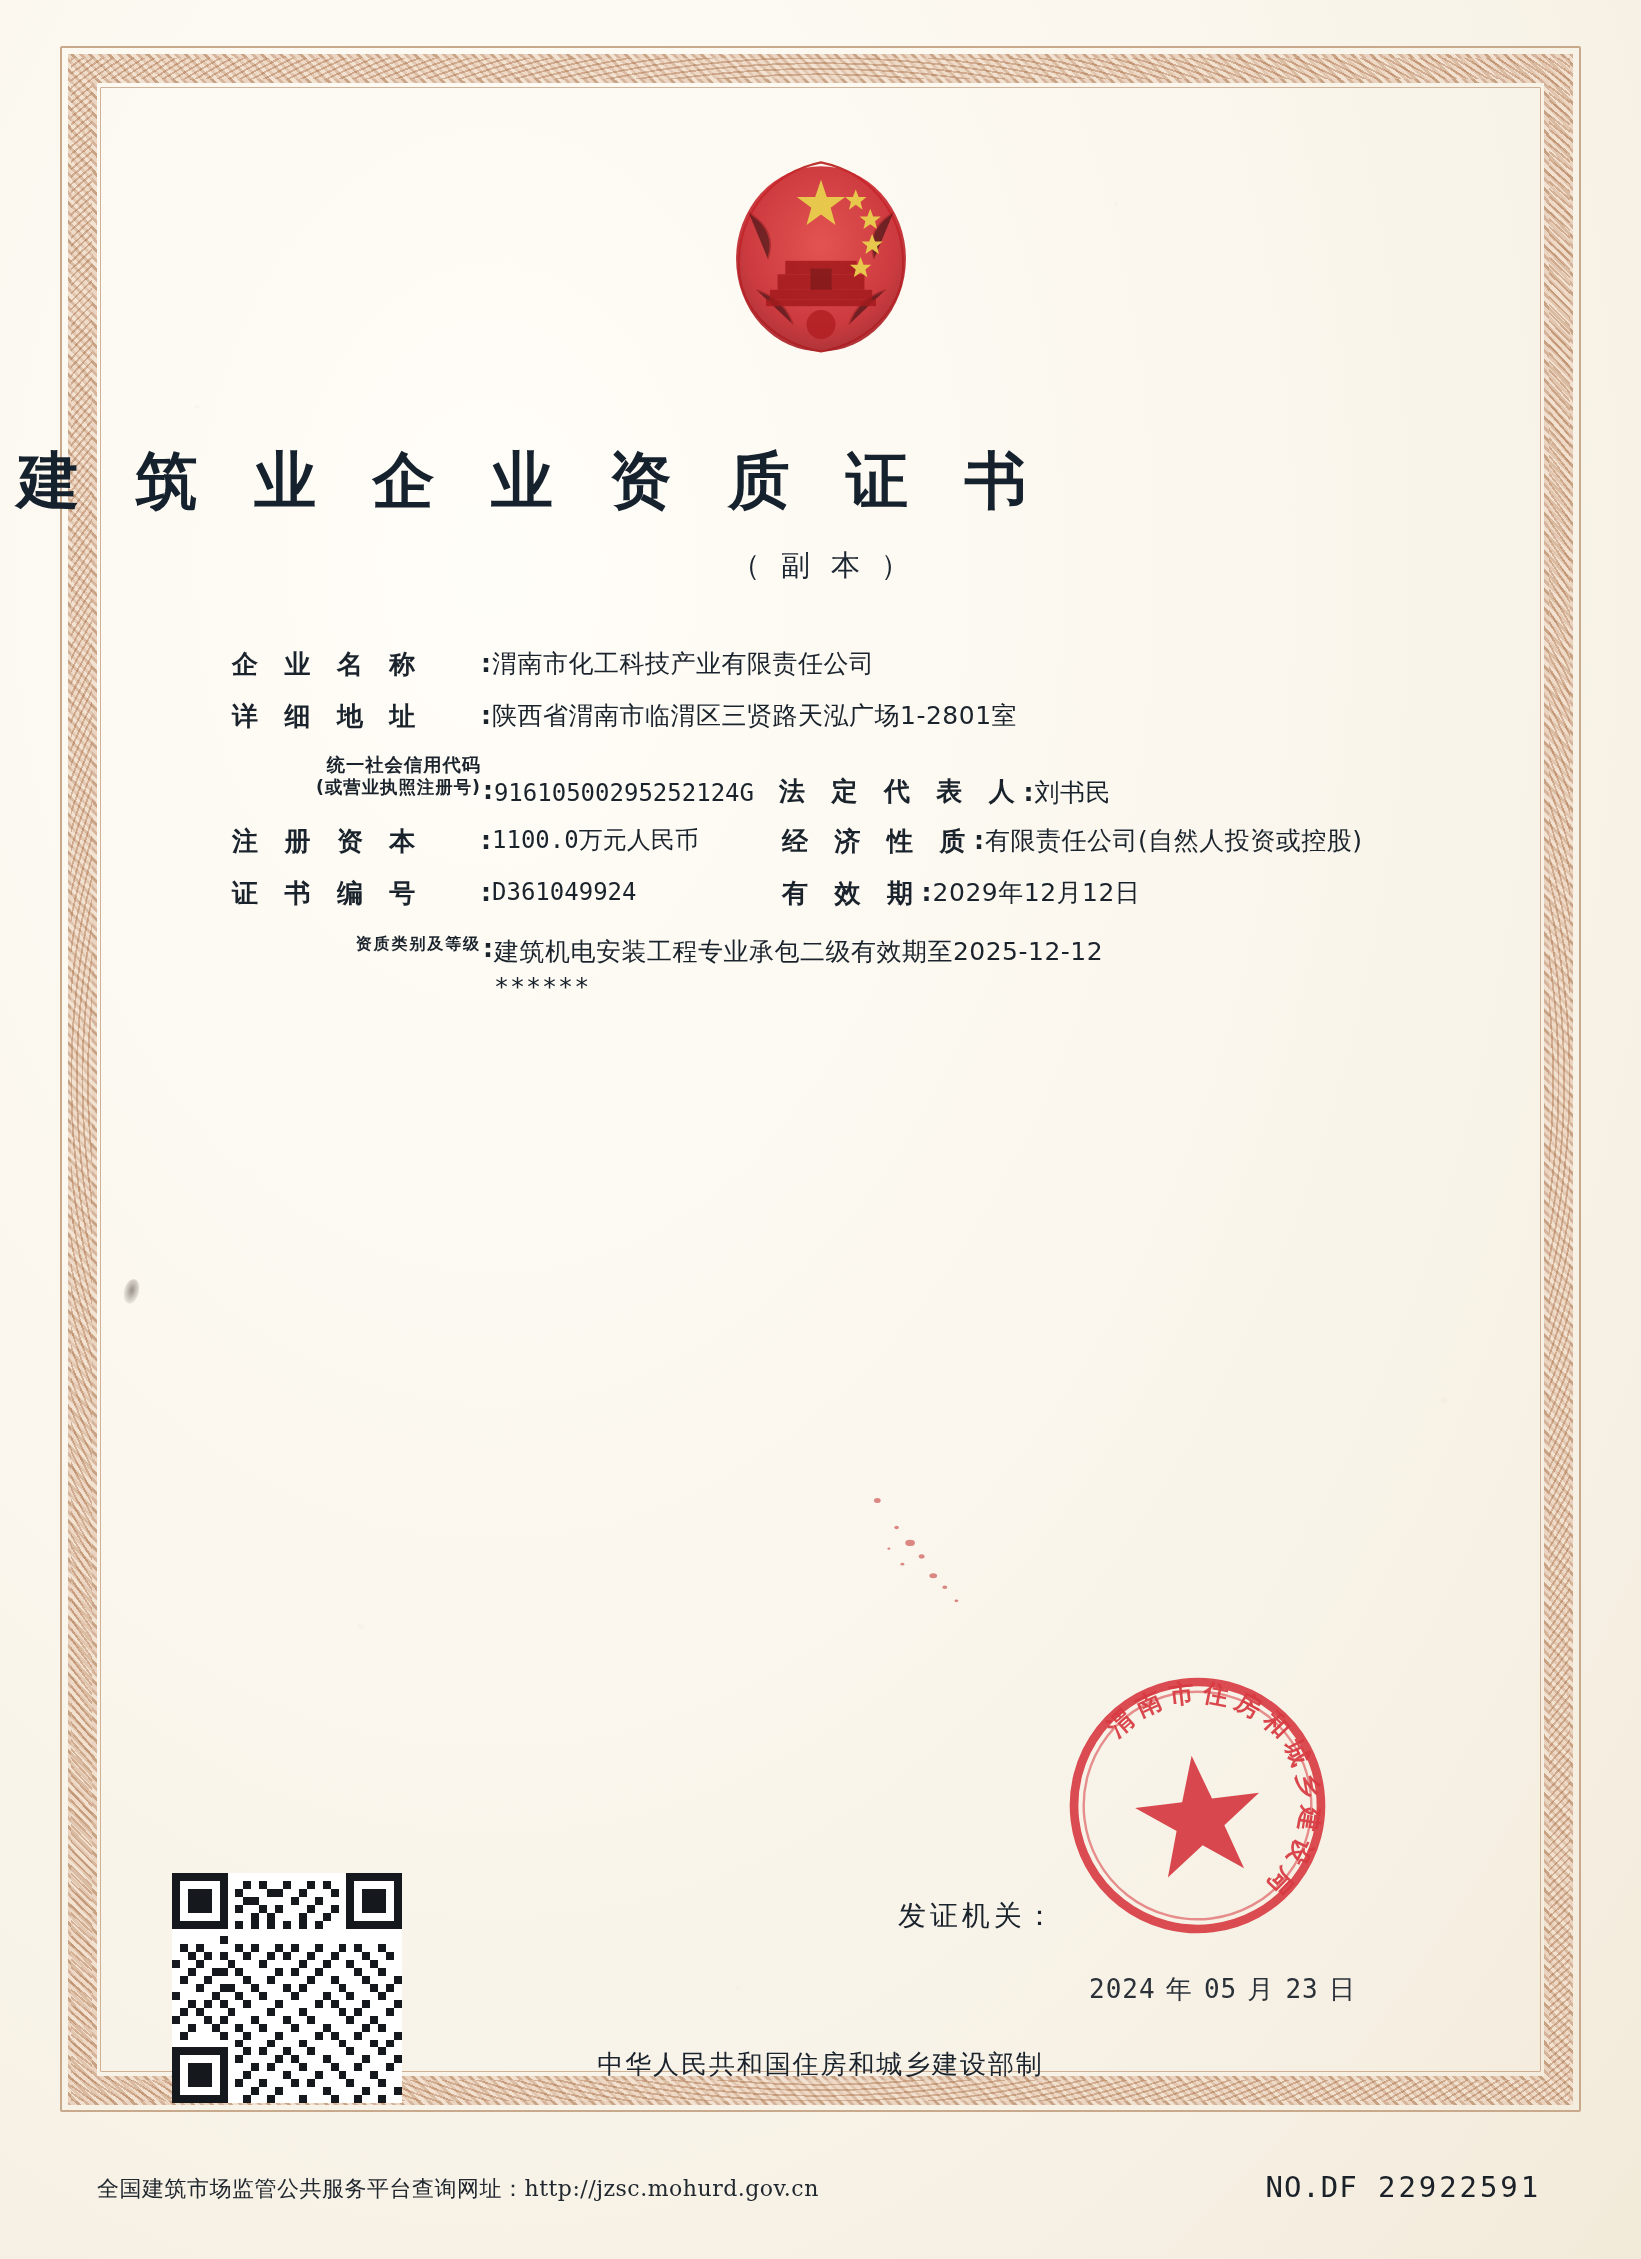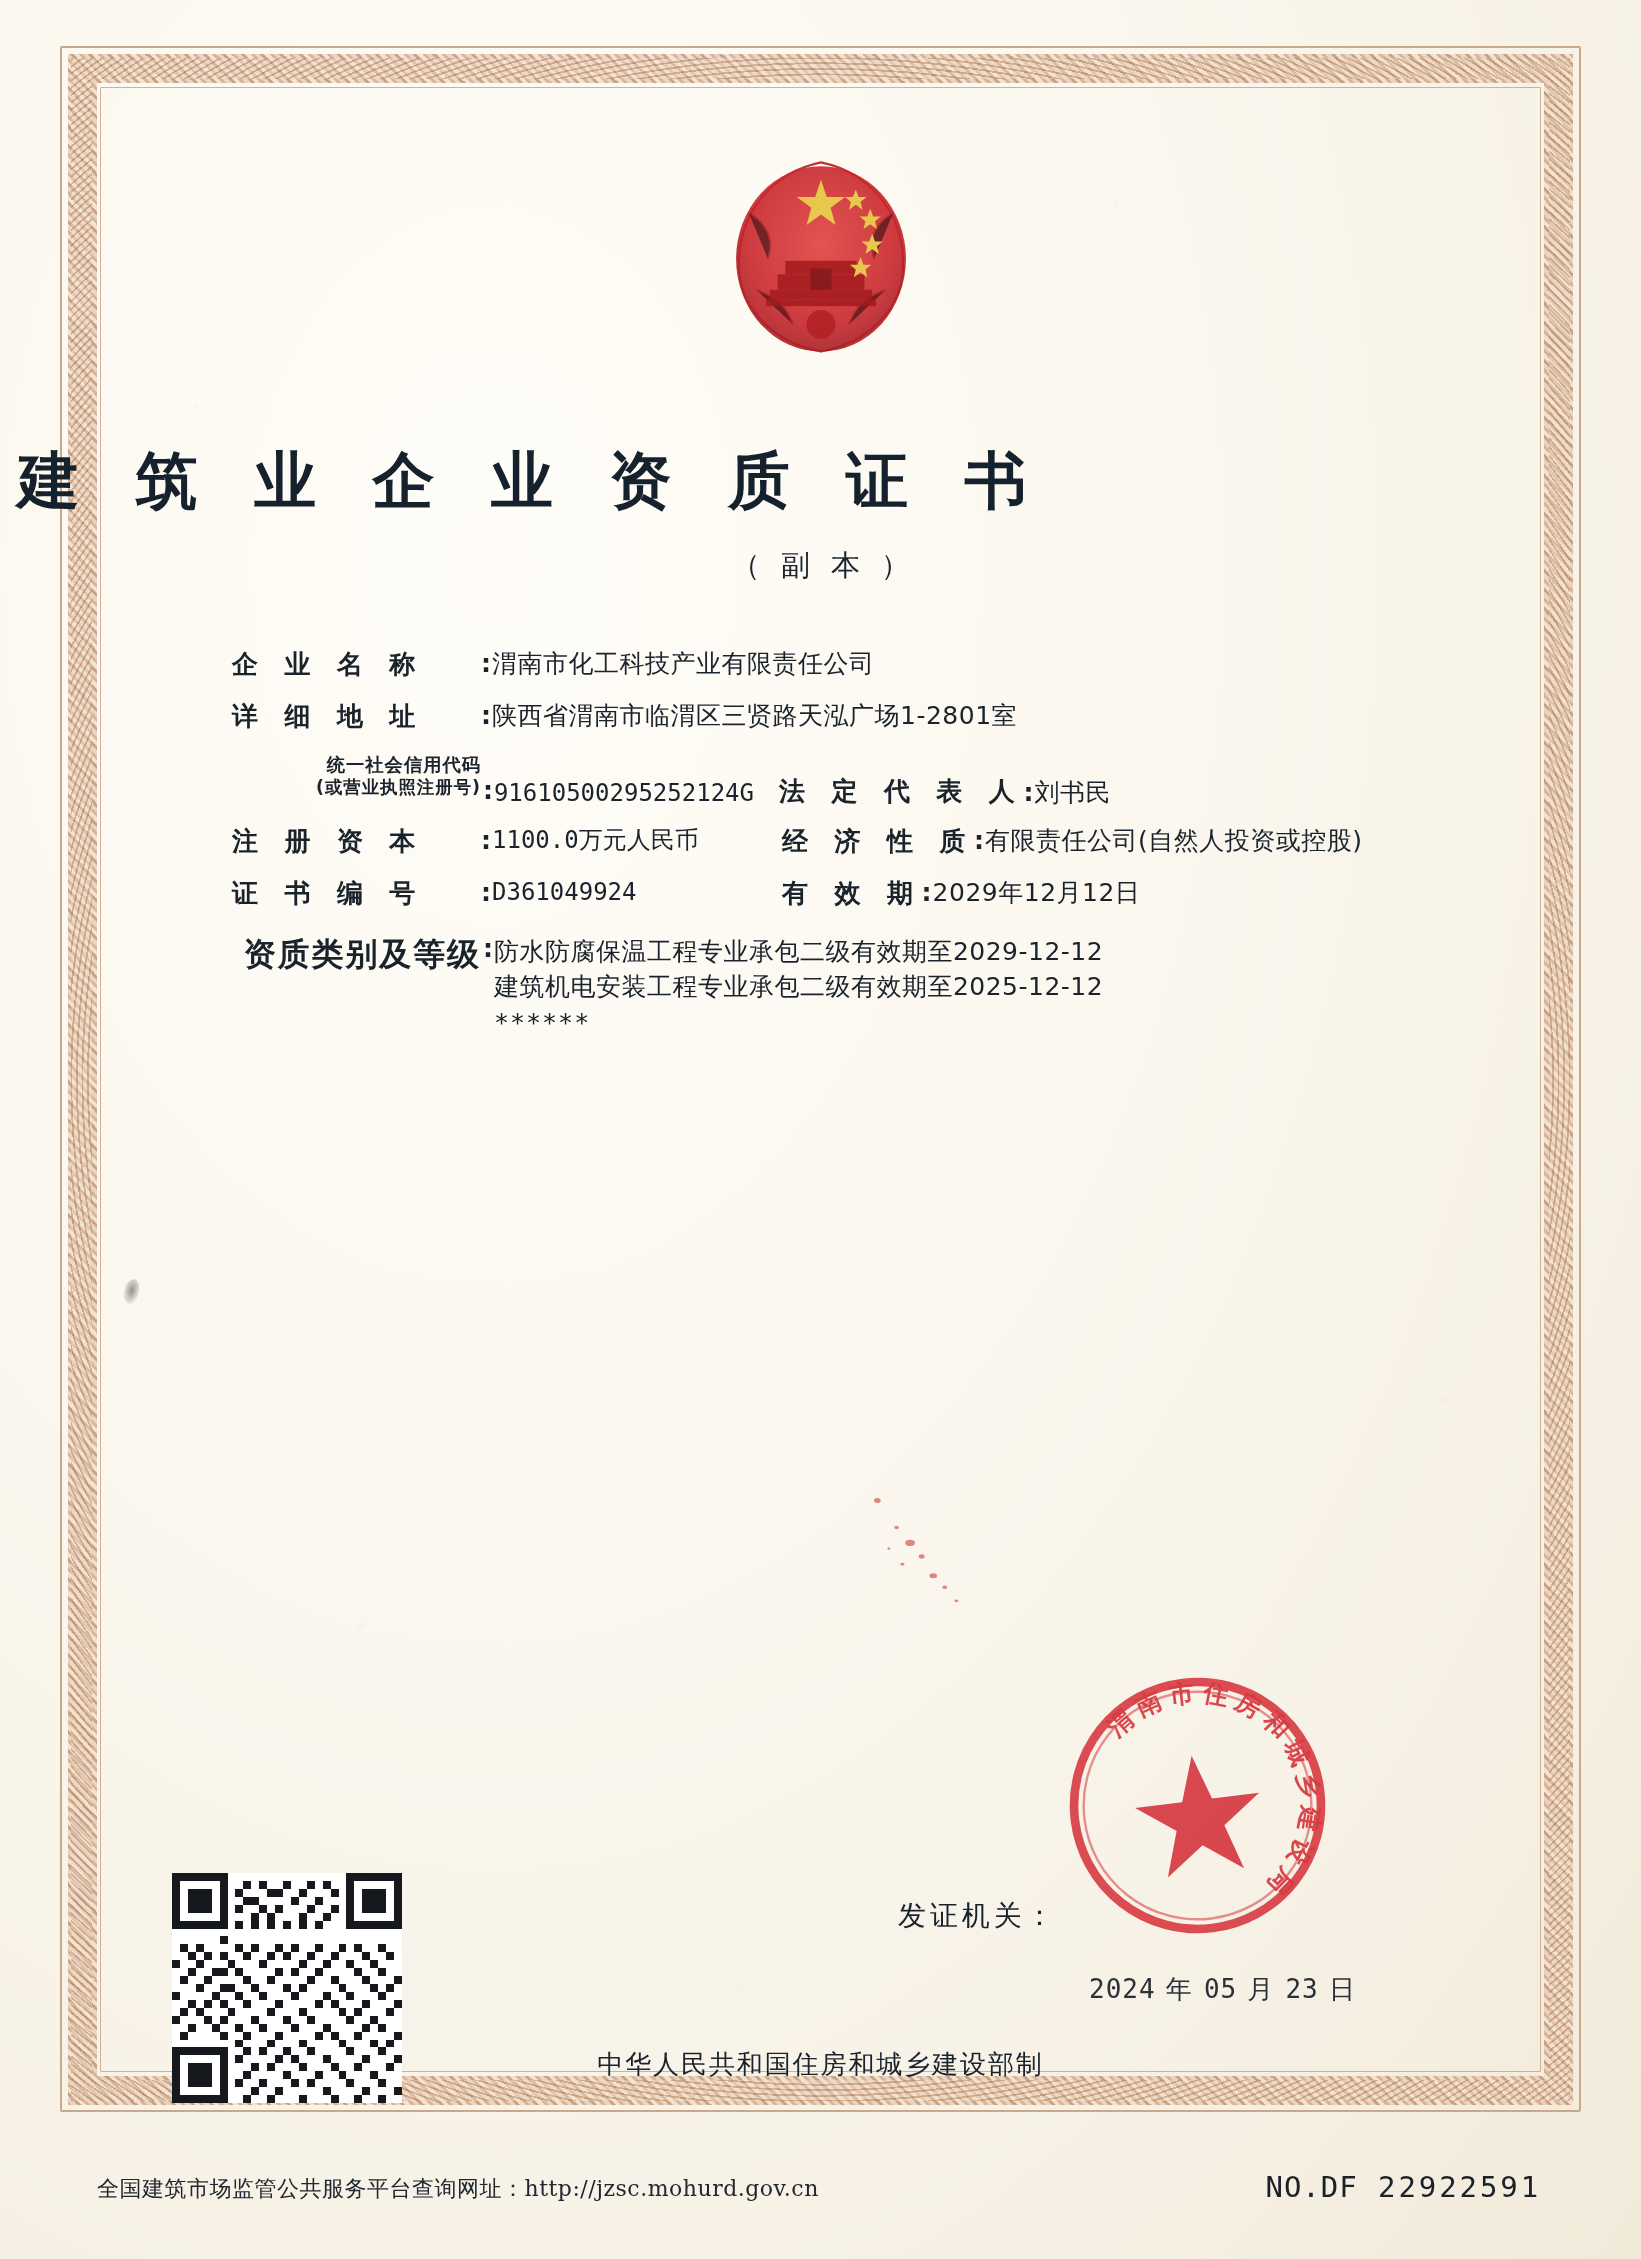--- a/index.html
+++ b/index.html
@@ -375,24 +375,23 @@
     <div class="field-row" style="margin-top:21px;">
       <span class="f-label w260">证 书 编 号</span>
       <span class="f-colon">:</span>
       <span class="f-value mono" style="width:290px;">D361049924</span>
       <span class="mid-label" style="margin-left:0;">有 效 期</span>
       <span class="f-colon">:</span>
       <span class="f-value">2029年12月12日</span>
     </div>
 
     <div class="field-row" style="margin-top:25px;">
-      <span class="stacked-label" style="font-size:32px;letter-spacing:1.9px;padding-top:0;">资质类别及等级</span>
+      <span class="stacked-label" style="font-size:16px;letter-spacing:1.9px;padding-top:0;">资质类别及等级</span>
       <span class="f-colon">:</span>
       <span class="qual-lines">
-        <div>防水防腐保温工程专业承包二级有效期至2029-12-12</div>
         <div>建筑机电安装工程专业承包二级有效期至2025-12-12</div>
         <div class="qual-stars">******</div>
       </span>
     </div>
 
   </div>
 
   <div class="blemish" id="dark-smudge"></div>
   <svg class="blemish" id="ink-spatter" viewBox="0 0 130 140">
     <g fill="#c0302c" opacity=".75">

